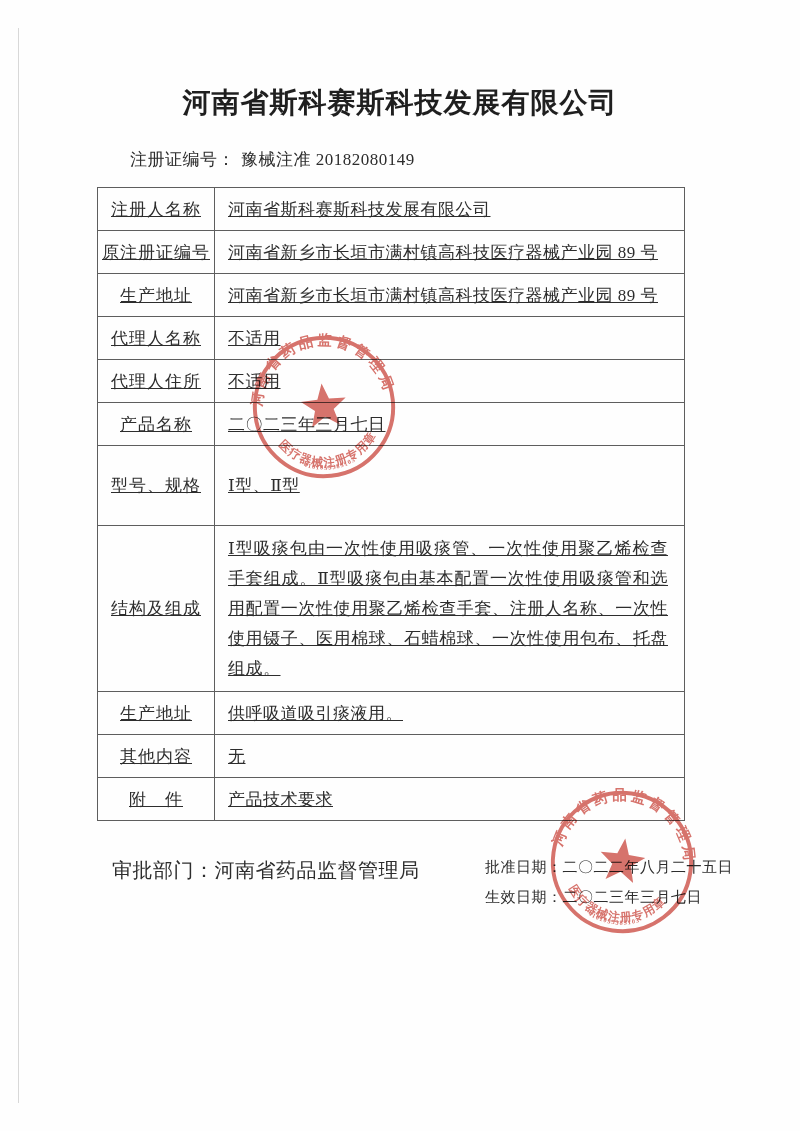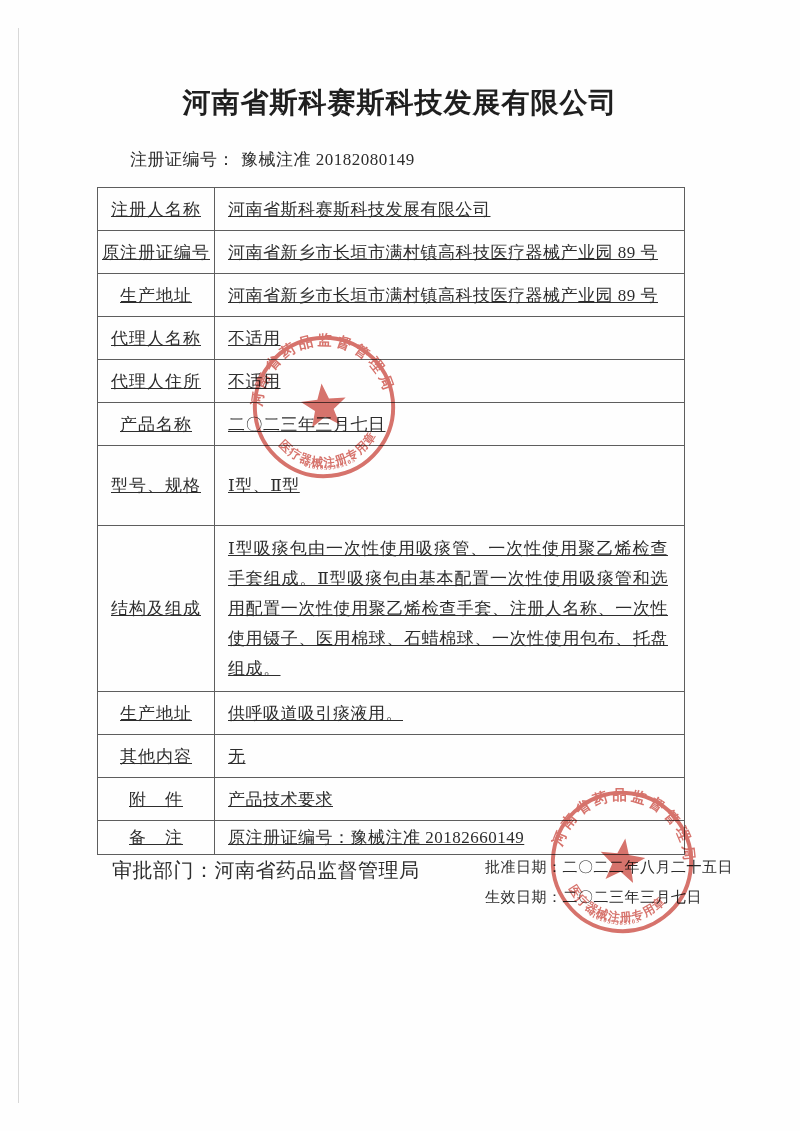--- a/index.html
+++ b/index.html
@@ -88,24 +88,20 @@
         <td class="val">供呼吸道吸引痰液用。</td>
       </tr>
       <tr class="r-n">
         <td class="lbl">其他内容</td>
         <td class="val">无</td>
       </tr>
       <tr class="r-n">
         <td class="lbl">附　件</td>
         <td class="val">产品技术要求</td>
       </tr>
-      <tr class="r-last">
-        <td class="lbl">备　注</td>
-        <td class="val">原注册证编号：豫械注准 20182660149</td>
-      </tr>
     </tbody>
   </table>
 
   <div class="footer-dept">
     <span>审批部门：</span><span>河南省药品监督管理局</span>
   </div>
 
   <div class="footer-dates">
     <div>
       <span>批准日期：</span><span>二〇二二年八月二十五日</span>

